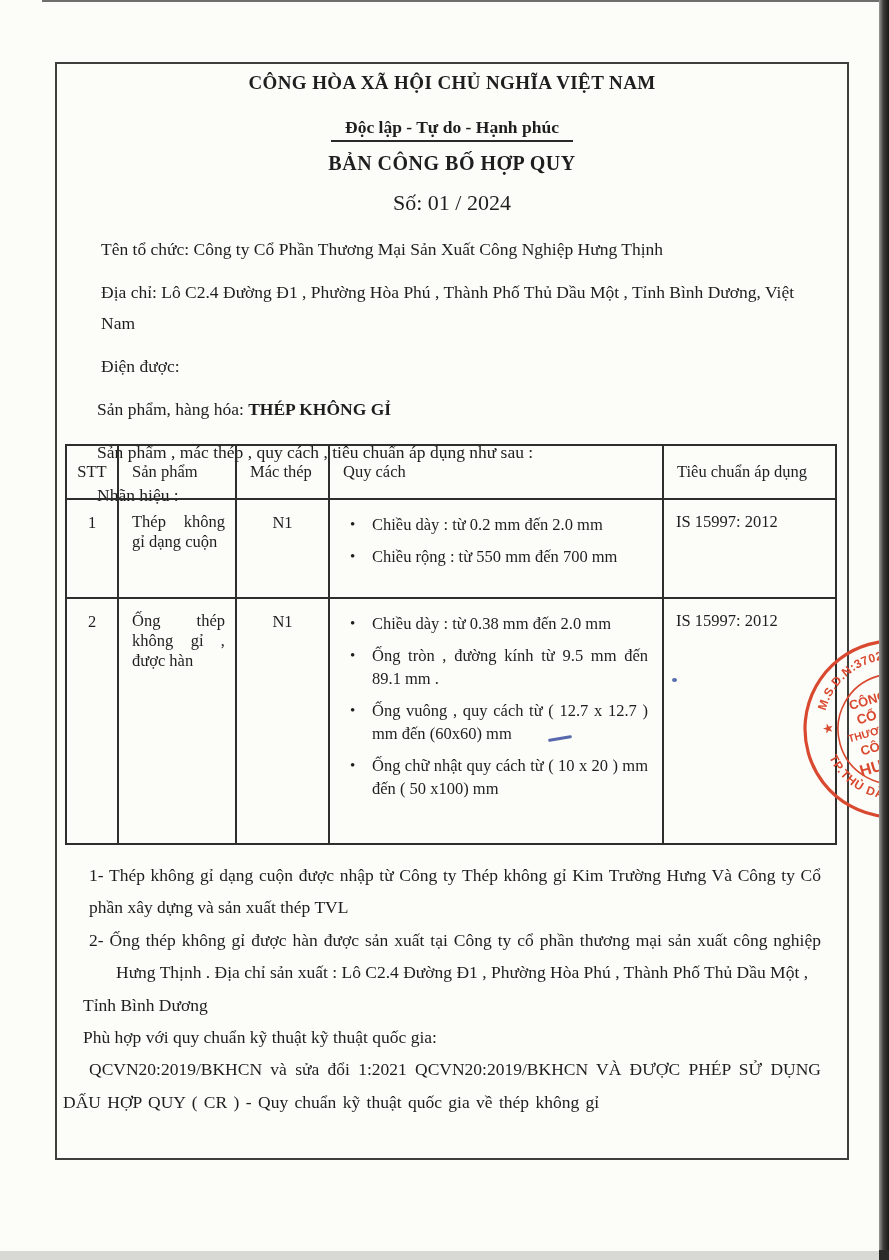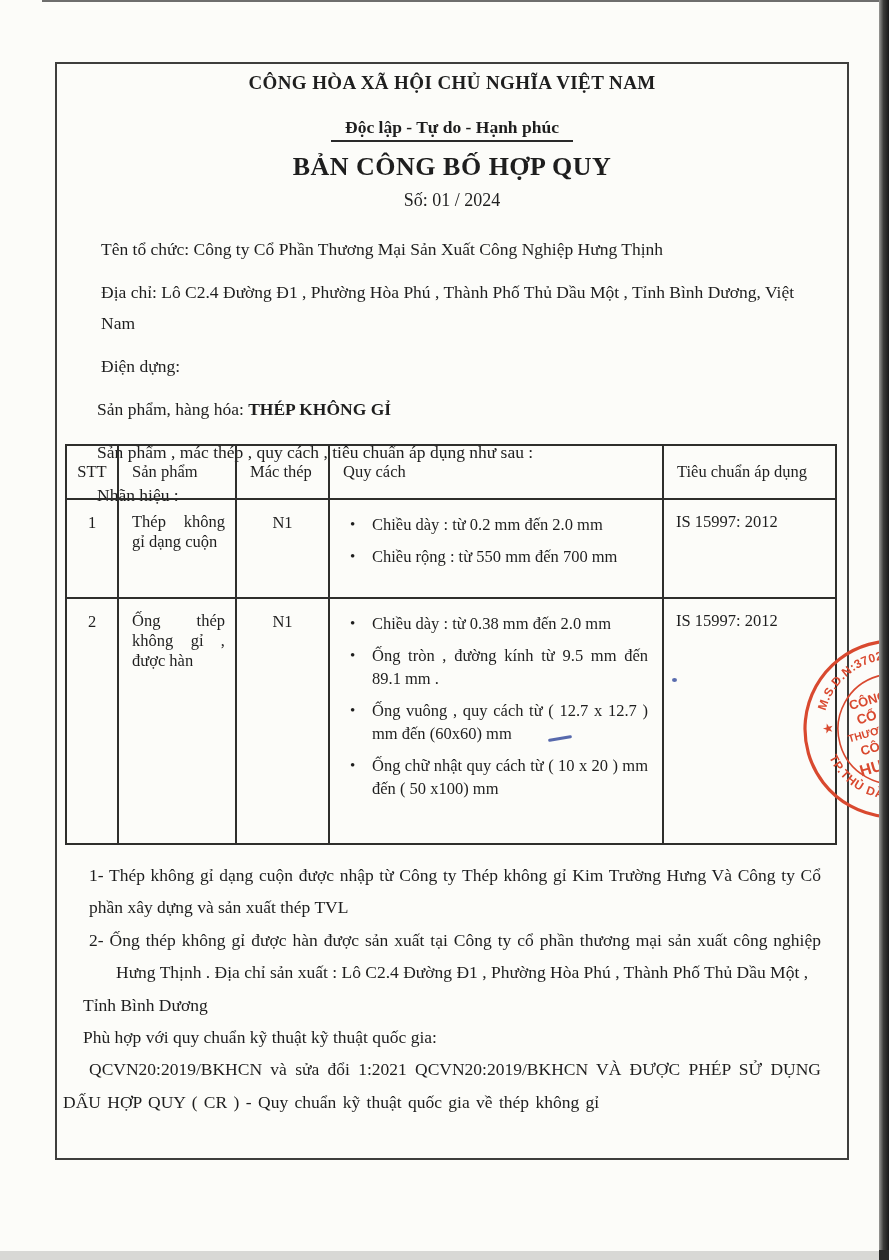--- a/index.html
+++ b/index.html
@@ -20,22 +20,22 @@
     position:absolute;left:55px;top:62px;width:790px;height:1094px;
     border:2px solid #3f3f3d;background:transparent;
   }
 
   .nat-header{position:absolute;top:8px;left:0;right:0;text-align:center;}
   .nat-line1{font-size:19px;font-weight:700;letter-spacing:.4px;}
   .nat-line2{display:inline-block;margin-top:5px;font-size:17.5px;font-weight:700;
     border-bottom:2px solid #2a2a2a;padding:0 14px 2px 14px;}
 
   .doc-title{position:absolute;top:88px;left:0;right:0;text-align:center;
-    font-size:26px;font-weight:700;letter-spacing:.5px;}
-  .doc-number{position:absolute;top:126px;left:0;right:0;text-align:center;font-size:18px;}
+    font-size:20px;font-weight:700;letter-spacing:.5px;}
+  .doc-number{position:absolute;top:126px;left:0;right:0;text-align:center;font-size:22px;}
 
   .org-block{position:absolute;top:158px;left:32px;right:26px;font-size:17.5px;line-height:31px;}
   .org-block p{margin:12px;}
   .org-block .indent{margin-left:8px;}
   .bold{font-weight:700;}
 
   table.spec{
     position:absolute;top:380px;left:8px;border-collapse:collapse;table-layout:fixed;
     width:770px;font-size:16.5px;
   }
@@ -81,21 +81,21 @@
     <div class="nat-line1">CÔNG HÒA XÃ HỘI CHỦ NGHĨA VIỆT NAM</div><br>
     <span class="nat-line2">Độc lập - Tự do - Hạnh phúc</span>
   </div>
 
   <div class="doc-title">BẢN CÔNG BỐ HỢP QUY</div>
   <div class="doc-number">Số: 01 / 2024</div>
 
   <div class="org-block">
     <p>Tên tổ chức: Công ty Cổ Phần Thương Mại Sản Xuất Công Nghiệp Hưng Thịnh</p>
     <p>Địa chỉ: Lô C2.4 Đường Đ1 , Phường Hòa Phú , Thành Phố Thủ Dầu Một , Tỉnh Bình Dương, Việt Nam</p>
-    <p>Điện dựng:</p>
+    <p>Điện được:</p>
     <p class="indent"><span>Sản phẩm, hàng hóa:</span> <span class="bold">THÉP KHÔNG GỈ</span></p>
     <p class="indent">Sản phẩm , mác thép , quy cách , tiêu chuẩn áp dụng như sau :</p>
     <p class="indent">Nhãn hiệu :</p>
   </div>
 
   <table class="spec">
     <colgroup>
       <col style="width:52px">
         <col style="width:118px">
         <col style="width:93px">

